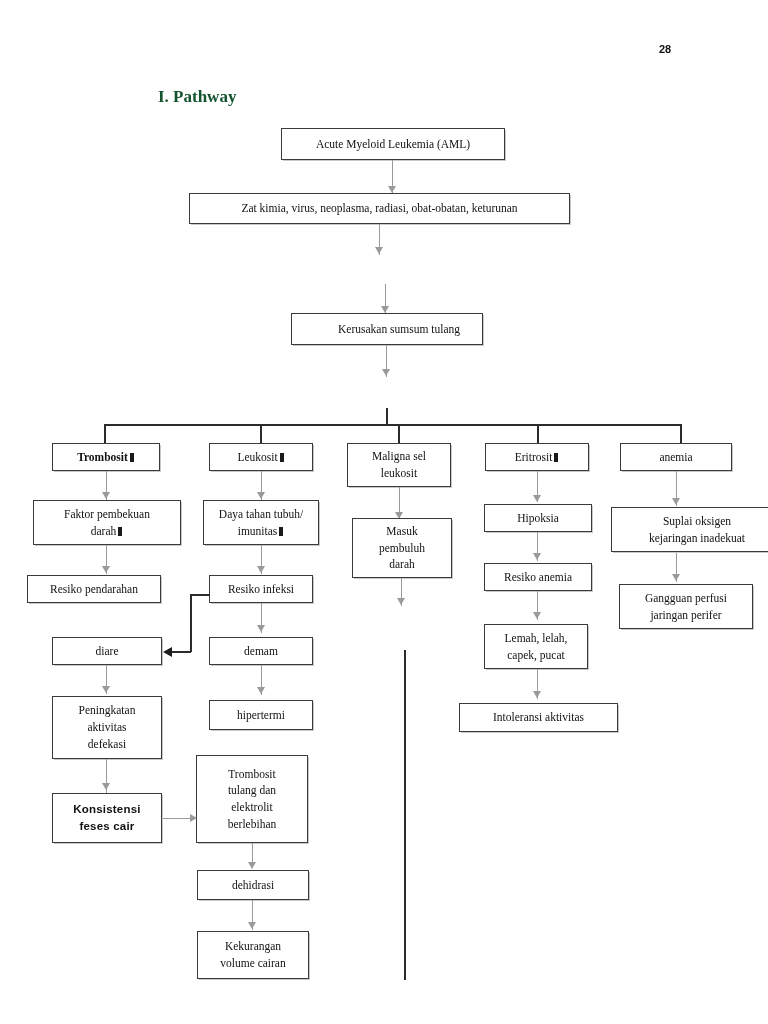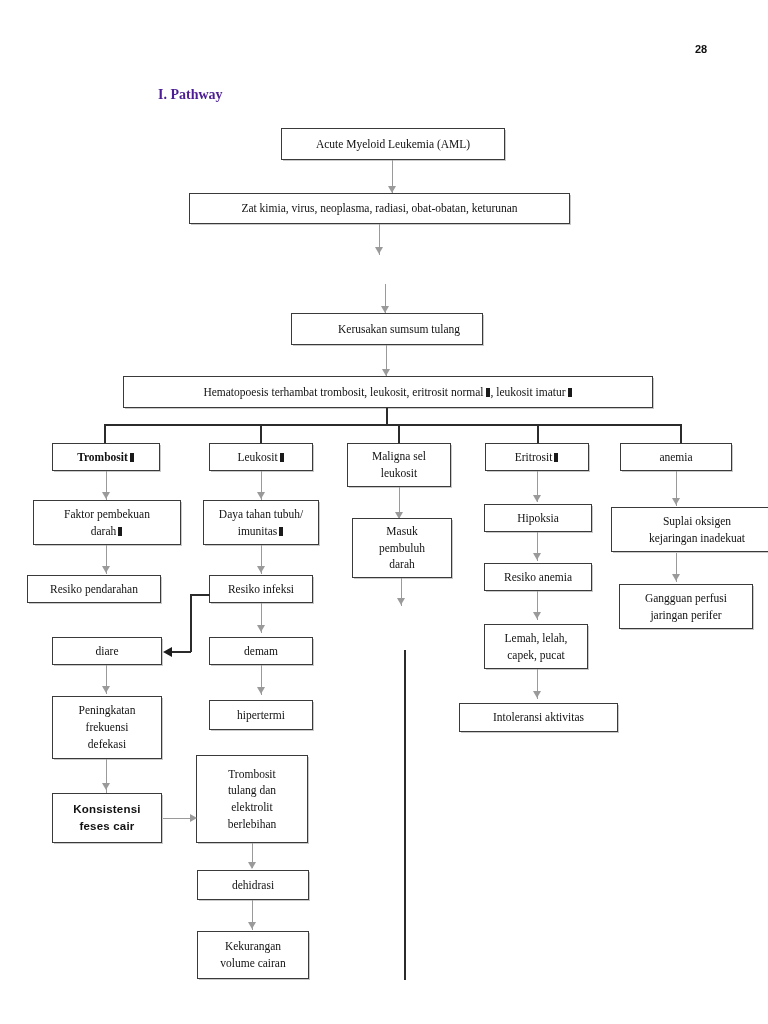--- a/index.html
+++ b/index.html
@@ -13,28 +13,27 @@
     overflow:hidden;
   }
   #page{position:absolute;left:0;top:0;width:768px;height:1024px;}
 
   .page-number{
     position:absolute;
     font-family:"Liberation Sans","DejaVu Sans",sans-serif;
     font-weight:bold;
     font-size:11px;
     color:#111;
-    margin-left:36px;
   }
   .section-title{
     position:absolute;
     font-family:"Liberation Serif","DejaVu Serif",serif;
     font-weight:bold;
-    font-size:14px;
-    color:#4c1d95;
+    font-size:17px;
+    color:#14532d;
     white-space:nowrap;
   }
 
   
   .node{
     position:absolute;
     box-sizing:border-box;
     border:1px solid #3a3a3a;
     background:#ffffff;
     display:flex;
@@ -112,23 +111,20 @@
 
   <div class="vline" style="left:385px;top:284px;height:30px;"></div>
   <div class="arrow-down" style="left:381px;top:306px;"></div>
 
   <div class="node" style="left:291px;top:313px;width:192px;height:32px;padding-left:28px;">
     <span class="txt">Kerusakan sumsum tulang</span>
   </div>
   <div class="vline" style="left:386px;top:345px;height:32px;"></div>
   <div class="arrow-down" style="left:382px;top:369px;"></div>
 
-  <div class="node" style="left:123px;top:376px;width:530px;height:32px;">
-    <span class="txt">Hematopoesis terhambat trombosit, leukosit, eritrosit normal<span class="tofu"></span>, leukosit imatur<span class="tofu"></span></span>
-  </div>
 
   <div class="vline dark" style="left:386px;top:408px;height:17px;"></div>
   <div class="hline dark" style="left:104px;top:424px;width:577px;"></div>
   <div class="vline dark" style="left:104px;top:424px;height:19px;"></div>
   <div class="vline dark" style="left:260px;top:424px;height:19px;"></div>
   <div class="vline dark" style="left:398px;top:424px;height:19px;"></div>
   <div class="vline dark" style="left:537px;top:424px;height:19px;"></div>
   <div class="vline dark" style="left:680px;top:424px;height:19px;"></div>
 
   <div class="node" style="left:52px;top:443px;width:108px;height:28px;font-weight:bold;">
@@ -256,21 +252,21 @@
 
   <div class="vline" style="left:261px;top:665px;height:30px;"></div>
   <div class="arrow-down" style="left:257px;top:687px;"></div>
 
   <div class="vline" style="left:537px;top:669px;height:30px;"></div>
   <div class="arrow-down" style="left:533px;top:691px;"></div>
 
   <div class="node" style="left:52px;top:696px;width:110px;height:63px;">
     <span class="txt">
       <span>Peningkatan</span><br>
-      <span>frekuensi</span><br>
+      <span>aktivitas</span><br>
       <span>defekasi</span>
     </span>
   </div>
   <div class="node" style="left:209px;top:700px;width:104px;height:30px;">
     <span class="txt">hipertermi</span>
   </div>
   <div class="node" style="left:459px;top:703px;width:159px;height:29px;">
     <span class="txt">Intoleransi aktivitas</span>
   </div>
 

